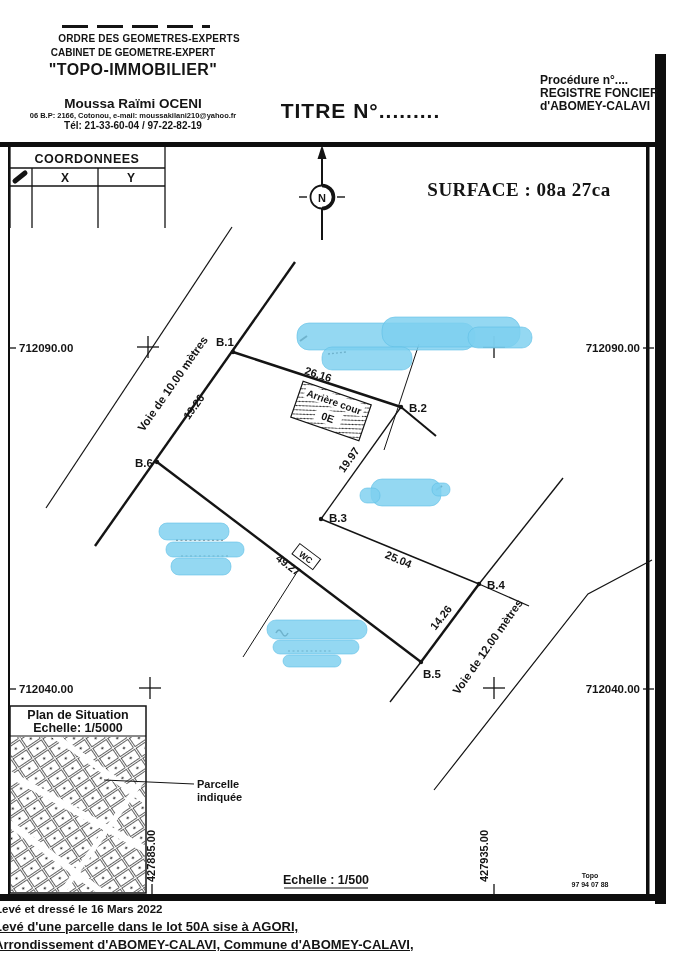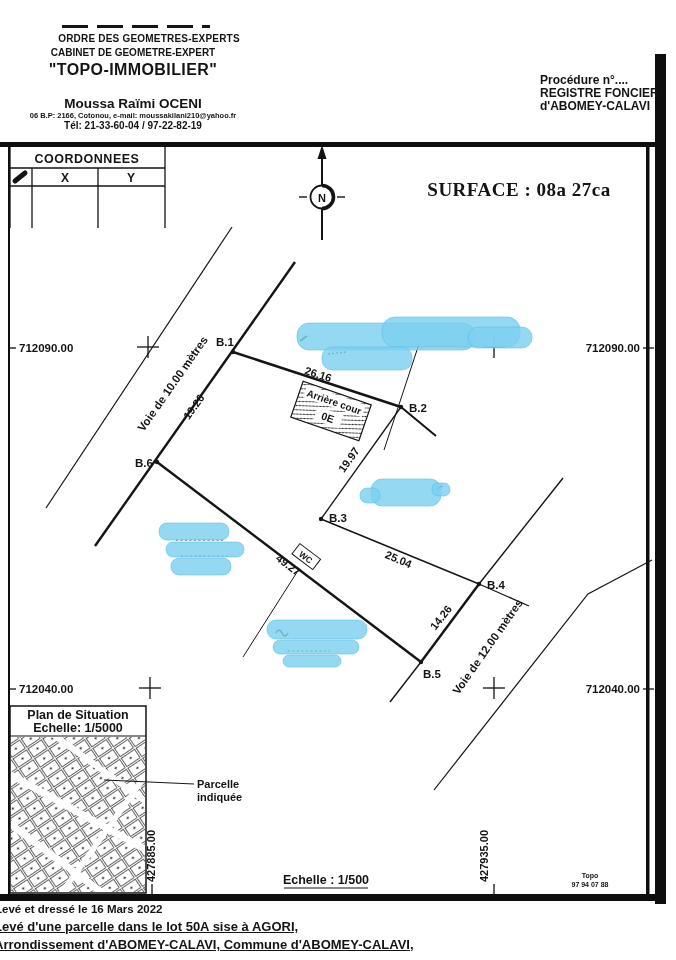--- a/index.html
+++ b/index.html
@@ -229,20 +229,21 @@
     </g>
   </svg>
 
   <div class="abs dash-rule"></div>
   <div class="abs org1 ctr b">ORDRE DES GEOMETRES-EXPERTS</div>
   <div class="abs org2 ctr b">CABINET DE GEOMETRE-EXPERT</div>
   <div class="abs cab  ctr b">"TOPO-IMMOBILIER"</div>
   <div class="abs svy  ctr b">Moussa Raïmi OCENI</div>
   <div class="abs cnt  ctr b">06 B.P: 2166, Cotonou, e-mail: moussakilani210@yahoo.fr</div>
   <div class="abs phn  ctr b">Tél: 21-33-60-04 / 97-22-82-19</div>
+  <div class="abs titre ctr b">TITRE N°.........</div>
   <div class="abs rhdr b">
     <div>Procédure n°....</div>
     <div>REGISTRE FONCIER</div>
     <div>d'ABOMEY-CALAVI</div>
   </div>
 
   <div class="abs f1 b">Levé et dressé le 16 Mars 2022</div>
   <div class="abs f2 b">Levé d'une parcelle dans le lot 50A sise à AGORI,</div>
   <div class="abs f3 b">Arrondissement d'ABOMEY-CALAVI, Commune d'ABOMEY-CALAVI,</div>
 

